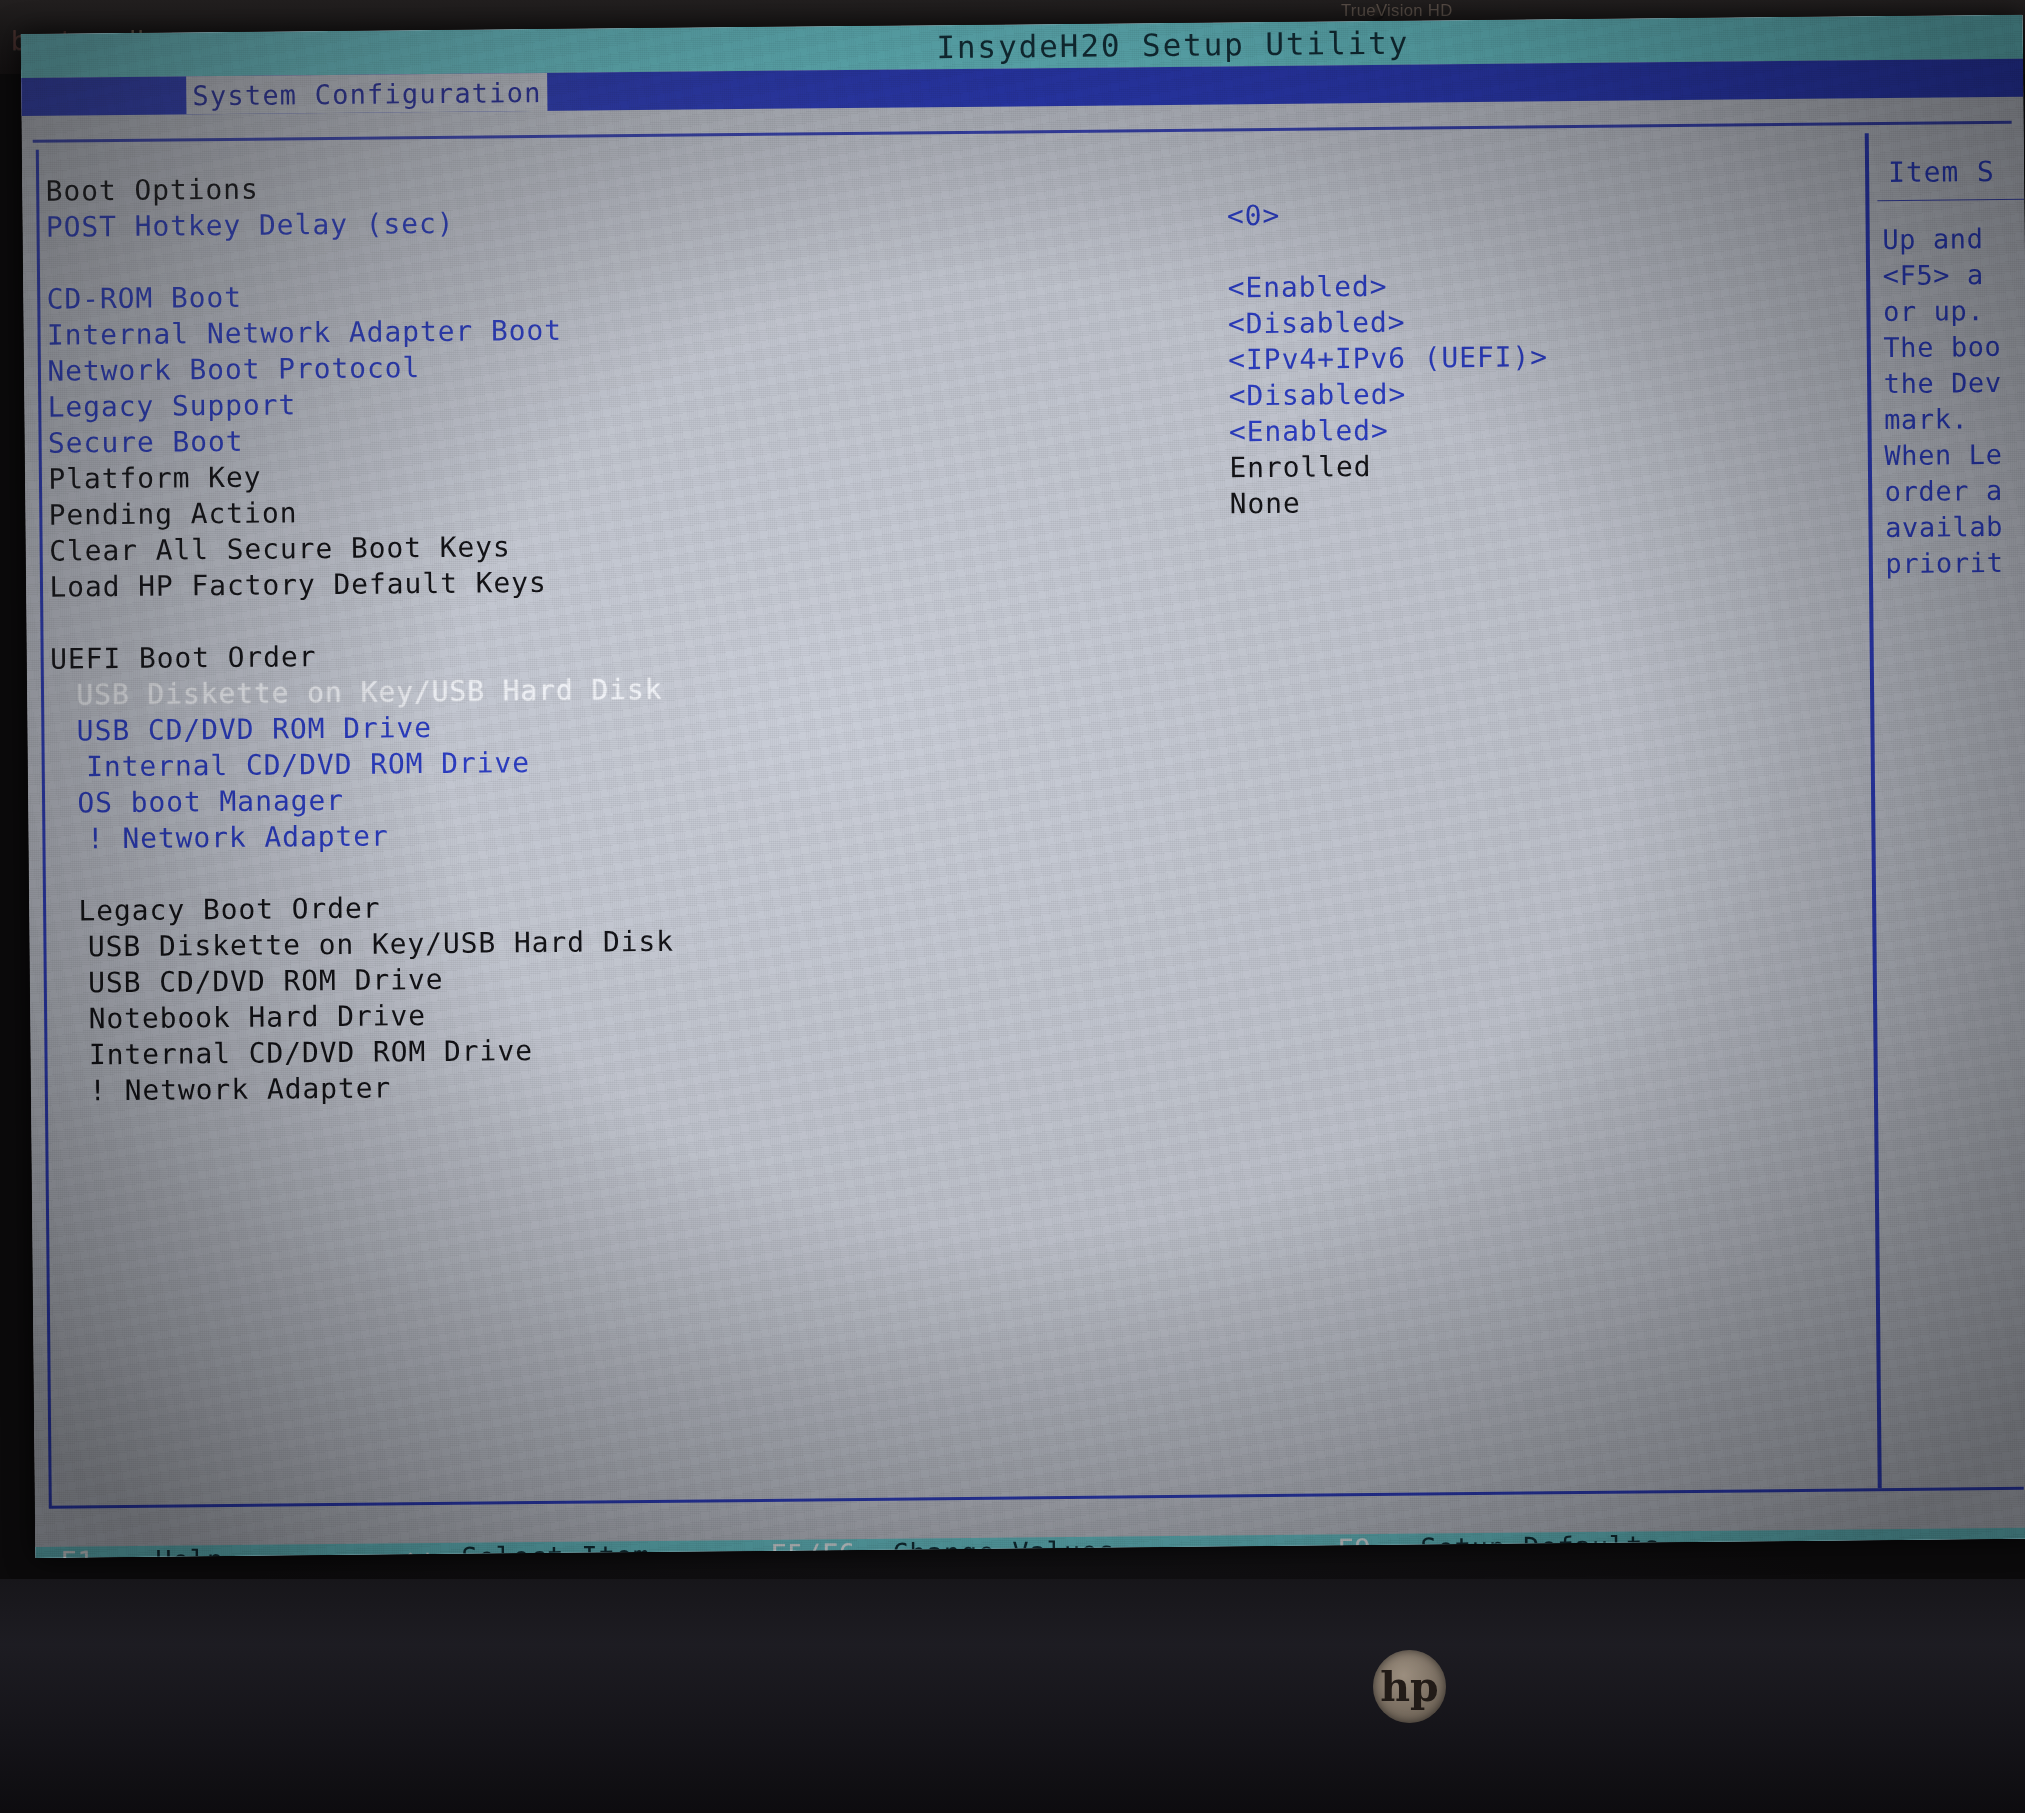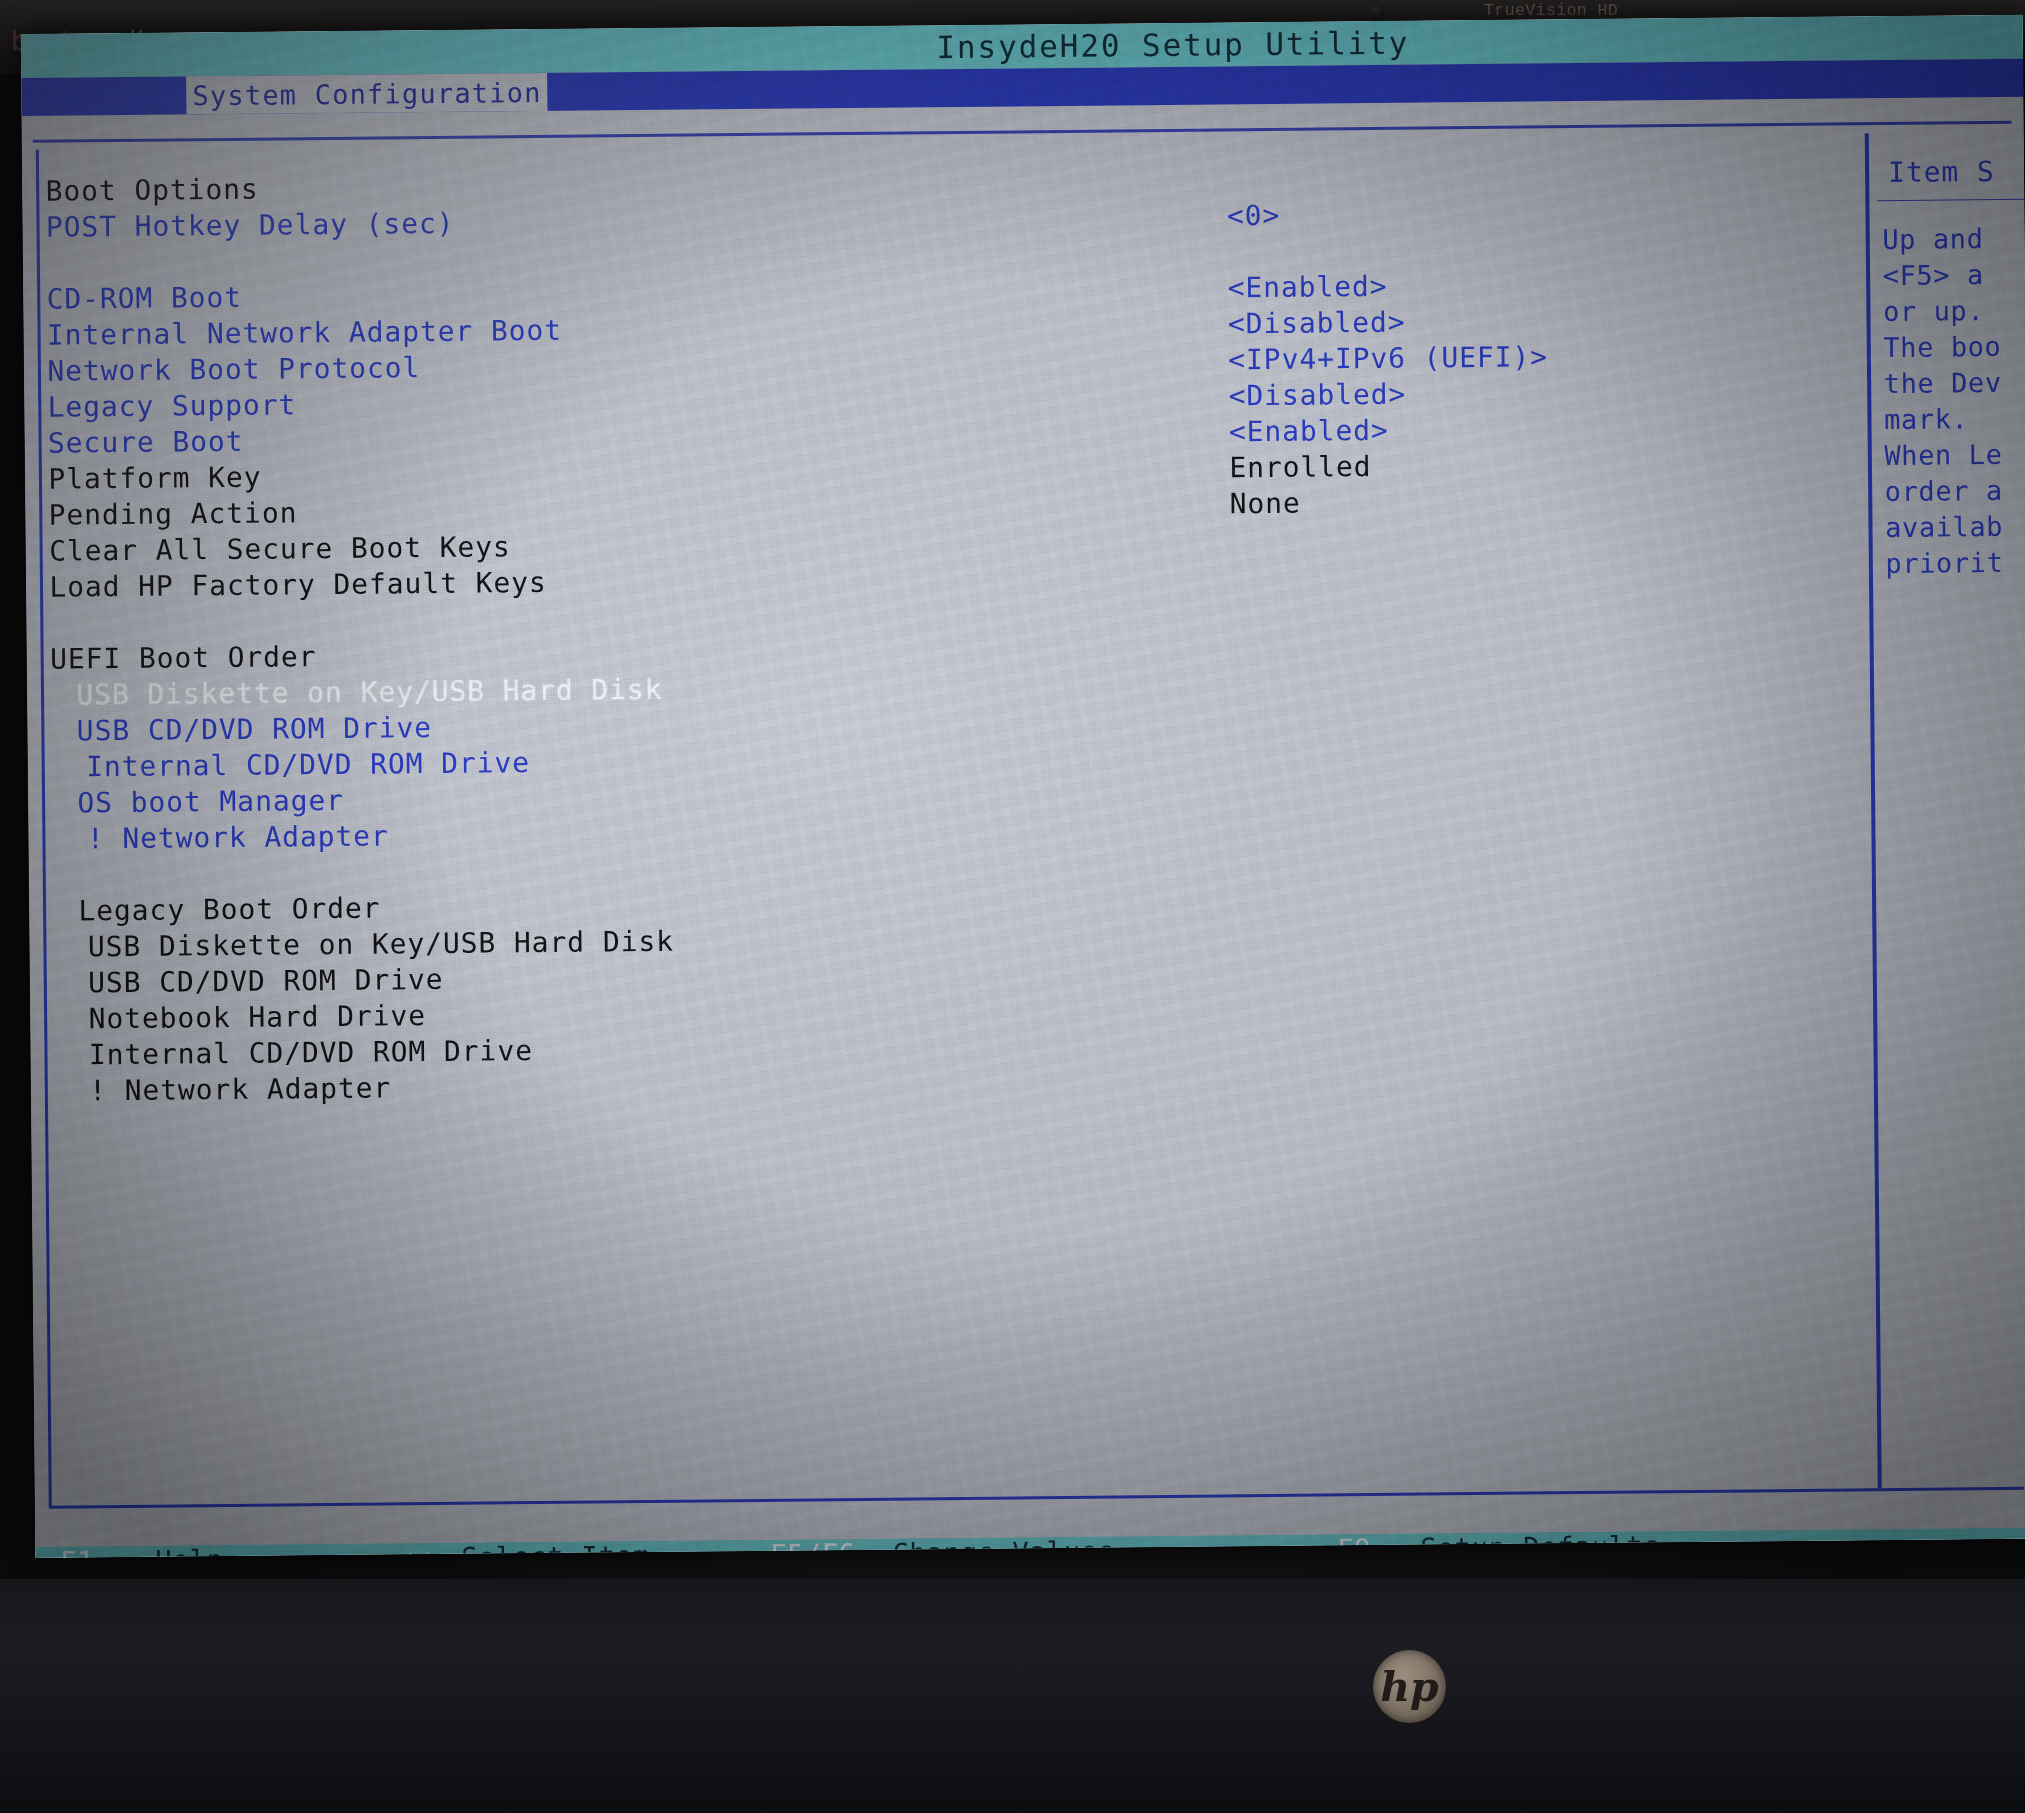--- a/index.html
+++ b/index.html
@@ -35,37 +35,37 @@
     position:absolute; left:11px; top:26px;
     font-family:"DejaVu Sans", sans-serif;
     font-size:26px; letter-spacing:0.6px;
     color:#3b3330; opacity:.85;
     text-shadow:0 0.6px 0.6px rgba(255,230,200,.09);
   }
   .beats-logo .b { color:#4a312e; }
   .beats-logo .a { color:#6a5f52; }
 
   .webcam-label {
-    position:absolute; left:1484px; top:1.2px;
-    font-family:Liberation Mono, monospace;
+    position:absolute; left:1341px; top:1.2px;
+    font-family:Liberation Sans, sans-serif;
     font-size:16.7px; color:#6d6057; opacity:.75; letter-spacing:0.3px;
   }
   .webcam-dot {
     position:absolute; left:1369px; top:3.7px; width:16px; height:16px;
     border-radius:50%;
     background:radial-gradient(circle at 40% 35%, #2e2a28, #141212 70%);
   }
 
   .hp-logo {
     position:absolute; left:1373px; top:1650px;
     width:73px; height:73px; border-radius:50%;
     background:radial-gradient(circle at 42% 35%, #b8a894, #8d7f6e 60%, #6e6253 100%);
     display:flex; align-items:center; justify-content:center;
     font-family:"DejaVu Serif", serif;
-    font-style:italic; font-weight:bold; font-size:41px;
+    font-weight:bold; font-size:41px;
     color:#241c16; opacity:.82;
     box-shadow:0 0 10px rgba(0,0,0,.55) inset;
   }
 
   
   #screen-wrap {
     position:absolute;
     left:28px; top:32px;
     width:2002px; height:1524px;
     transform: rotate(-0.55deg);

